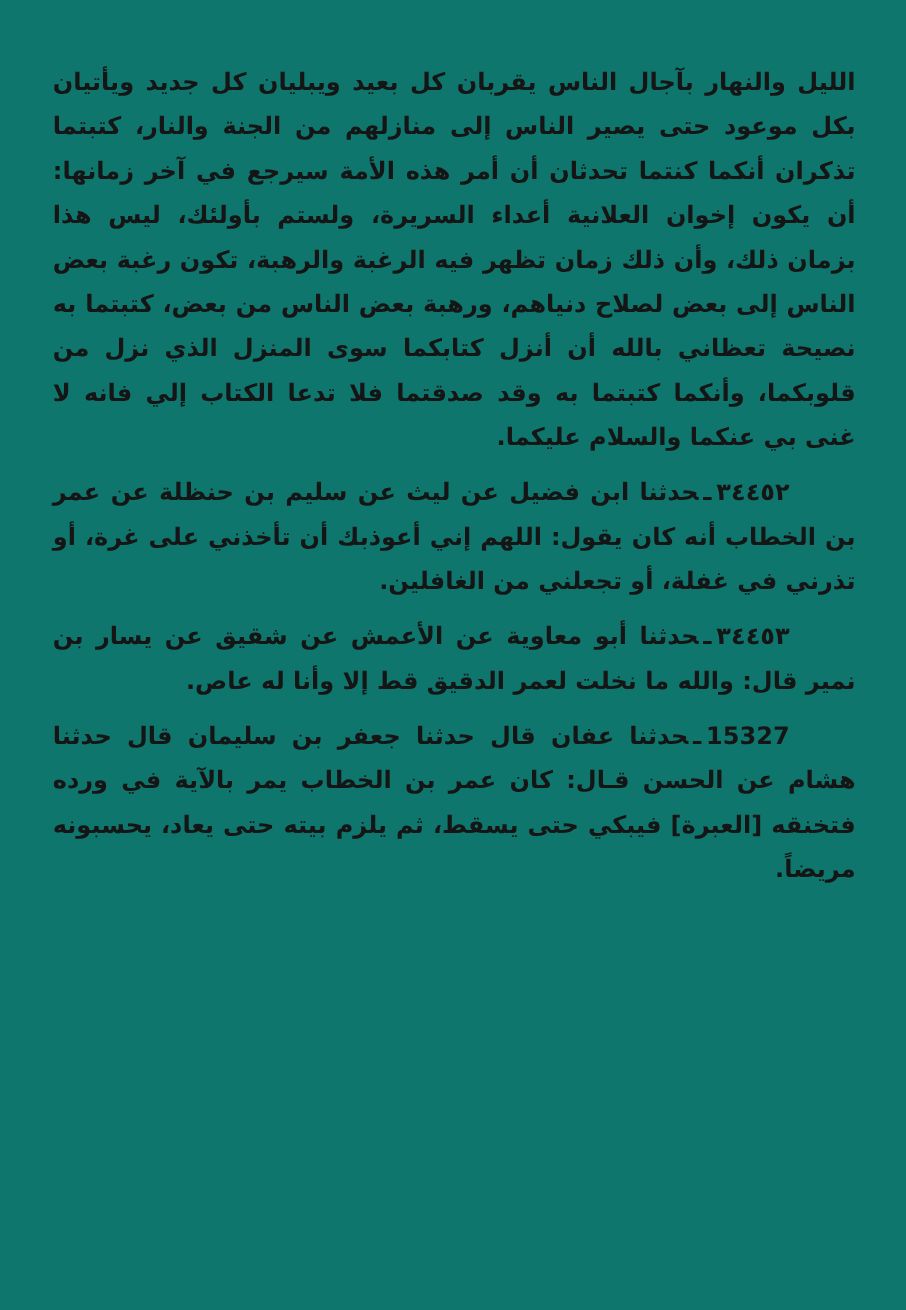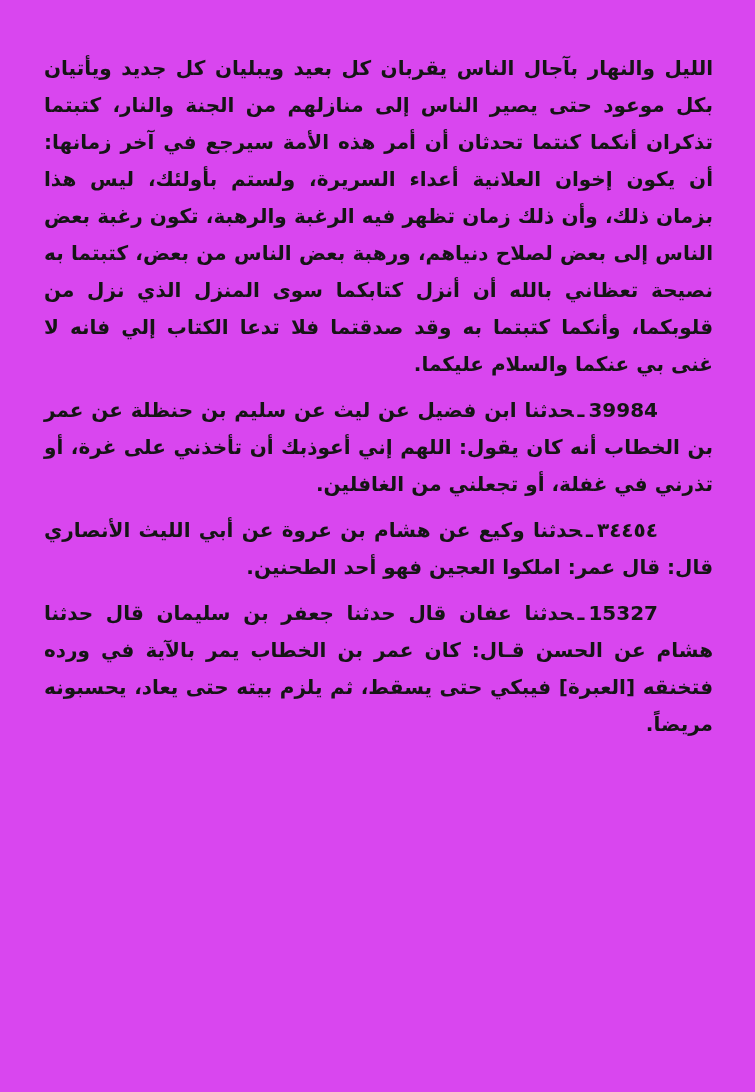--- a/index.html
+++ b/index.html
@@ -9,21 +9,21 @@
   }
   body {
     width: 755px;
     height: 1092px;
     overflow: hidden;
   }
   .page {
     box-sizing: border-box;
     width: 755px;
     height: 1092px;
-    background: #d946ef;
+    background: #0f766e;
     color: #151515;
     direction: rtl;
     font-family: "DejaVu Sans", sans-serif;
     font-weight: 700;
     font-size: 20px;
     line-height: 37px;
     text-align: justify;
     padding: 50px 42px 0 44px;
   }
   .opening {
@@ -40,22 +40,22 @@
     padding: 0 4px;
   }
 </style>
 </head>
 <body>
 
 <div class="page">
 
   <p class="opening">الليل والنهار بآجال الناس يقربان كل بعيد ويبليان كل جديد ويأتيان بكل موعود حتى يصير الناس إلى منازلهم من الجنة والنار، كتبتما تذكران أنكما كنتما تحدثان أن أمر هذه الأمة سيرجع في آخر زمانها: أن يكون إخوان العلانية أعداء السريرة، ولستم بأولئك، ليس هذا بزمان ذلك، وأن ذلك زمان تظهر فيه الرغبة والرهبة، تكون رغبة بعض الناس إلى بعض لصلاح دنياهم، ورهبة بعض الناس من بعض، كتبتما به نصيحة تعظاني بالله أن أنزل كتابكما سوى المنزل الذي نزل من قلوبكما، وأنكما كتبتما به وقد صدقتما فلا تدعا الكتاب إلي فانه لا غنى بي عنكما والسلام عليكما.</p>
 
-  <p class="entry"><span class="num">39984</span><span class="sep">ـ</span><span class="txt">حدثنا ابن فضيل عن ليث عن سليم بن حنظلة عن عمر بن الخطاب أنه كان يقول: اللهم إني أعوذبك أن تأخذني على غرة، أو تذرني في غفلة، أو تجعلني من الغافلين.</span></p>
+  <p class="entry"><span class="num">٣٤٤٥٢</span><span class="sep">ـ</span><span class="txt">حدثنا ابن فضيل عن ليث عن سليم بن حنظلة عن عمر بن الخطاب أنه كان يقول: اللهم إني أعوذبك أن تأخذني على غرة، أو تذرني في غفلة، أو تجعلني من الغافلين.</span></p>
 
+  <p class="entry"><span class="num">٣٤٤٥٣</span><span class="sep">ـ</span><span class="txt">حدثنا أبو معاوية عن الأعمش عن شقيق عن يسار بن نمير قال: والله ما نخلت لعمر الدقيق قط إلا وأنا له عاص.</span></p>
 
-  <p class="entry"><span class="num">٣٤٤٥٤</span><span class="sep">ـ</span><span class="txt">حدثنا وكيع عن هشام بن عروة عن أبي الليث الأنصاري قال: قال عمر: املكوا العجين فهو أحد الطحنين.</span></p>
 
 
 
   <p class="entry"><span class="num">15327</span><span class="sep">ـ</span><span class="txt">حدثنا عفان قال حدثنا جعفر بن سليمان قال حدثنا هشام عن الحسن قـال: كان عمر بن الخطاب يمر بالآية في ورده فتخنقه [العبرة] فيبكي حتى يسقط، ثم يلزم بيته حتى يعاد، يحسبونه مريضاً.</span></p>
 
 </div>
 
 </body></html>

